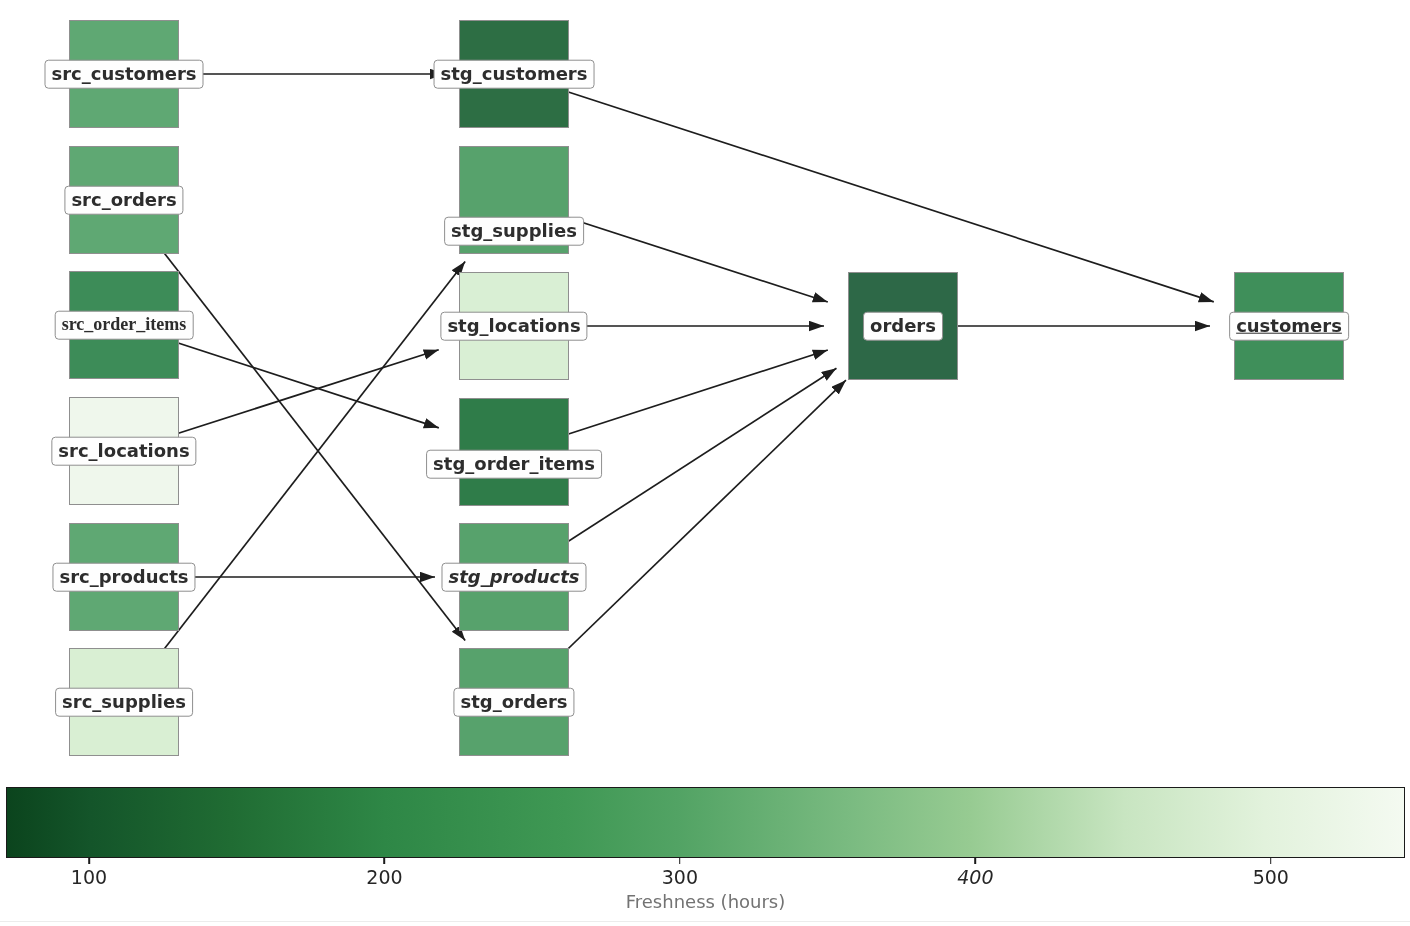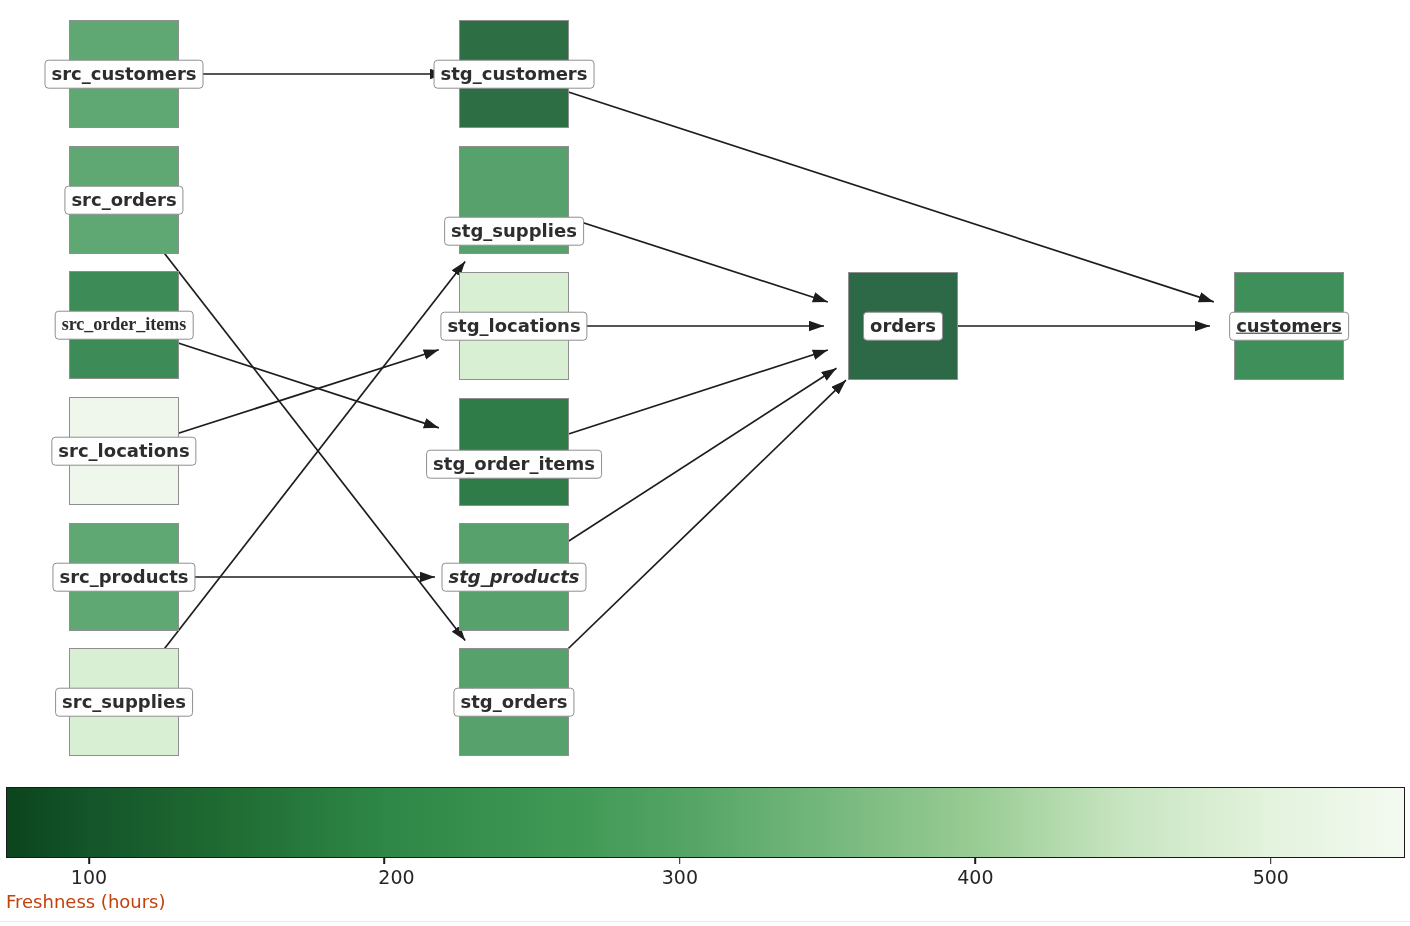--- a/index.html
+++ b/index.html
@@ -10,21 +10,21 @@
   #label-layer{z-index:3;}
   .node-box{position:absolute;width:110px;height:108px;border:1.5px solid #8f8f8f;box-sizing:border-box;}
   .node-pill{position:absolute;transform:translate(-50%,-50%);background:#fefefe;border:1.7px solid #8f8f8f;
              border-radius:4px;padding:2px 6px 3px 6px;font-size:18px;font-weight:bold;color:#2d2d2d;
              white-space:nowrap;line-height:1.2;}
   .colorbar-wrap{position:absolute;left:6px;top:787px;width:1265px;z-index:2;}
   .cbar{width:1399px;height:71px;border:1.6px solid #1a1a1a;box-sizing:border-box;}
   .cticks{position:relative;width:1399px;height:0;}
   .ctick-mark{position:absolute;top:0;width:1.6px;height:6px;background:#1a1a1a;transform:translateX(-50%);}
   .ctick-label{position:absolute;top:8px;transform:translateX(-50%);font-size:19px;color:#262626;}
-  .cbar-label{position:absolute;left:0;top:104px;width:1399px;text-align:left;font-size:18px;color:#c2410c;}
+  .cbar-label{position:absolute;left:0;top:104px;width:1399px;text-align:center;font-size:18px;color:#737373;}
   .bottom-line{position:absolute;left:0;top:921px;width:1410px;height:1px;background:#ececec;z-index:0;}
 </style>
 </head>
 <body>
 
 <div class="figure">
   <svg id="edge-layer" viewBox="0 0 1410 926">
     <defs>
       <marker id="arrow" markerUnits="userSpaceOnUse" markerWidth="16" markerHeight="12" refX="15" refY="5.25" orient="auto">
         <path d="M0,0 L15,5.25 L0,10.5 Z" fill="#1d1d1d"></path>
@@ -77,25 +77,25 @@
       <div class="node-pill" style="left: 902px; top: 326px;">orders</div>
       <div class="node-pill" style="left: 1288px; top: 326px; text-decoration: underline;">customers</div>
     </div>
 
   <div class="colorbar-wrap">
     <div class="cbar" id="cbar" style="background: linear-gradient(to right, rgb(11, 68, 29) 0%, rgb(20, 85, 42) 6%, rgb(32, 108, 51) 16%, rgb(46, 135, 70) 27%, rgb(63, 152, 84) 40%, rgb(82, 163, 100) 48%, rgb(121, 186, 128) 60%, rgb(151, 203, 146) 69%, rgb(200, 229, 193) 80%, rgb(226, 242, 220) 90%, rgb(244, 250, 241) 100%);"></div>
     <div class="cticks" id="cticks">
         <div class="ctick-mark" style="left: 5.93%;"></div>
         <div class="ctick-label" style="left: 5.93%;">100</div>
         <div class="ctick-mark" style="left: 27.05%;"></div>
-        <div class="ctick-label" style="left: 27.05%; margin-left: 12px;">200</div>
+        <div class="ctick-label" style="left: 27.05%;">200</div>
         <div class="ctick-mark" style="left: 48.17%;"></div>
         <div class="ctick-label" style="left: 48.17%;">300</div>
         <div class="ctick-mark" style="left: 69.29%;"></div>
-        <div class="ctick-label" style="left: 69.29%;">400</div>
+        <div class="ctick-label" style="left: 69.29%; font-style: italic;">400</div>
         <div class="ctick-mark" style="left: 90.41%;"></div>
         <div class="ctick-label" style="left: 90.41%;">500</div>
       </div>
     <div class="cbar-label">Freshness (hours)</div>
   </div>
 
   <div class="bottom-line"></div>
 </div>
 
 </body></html>

